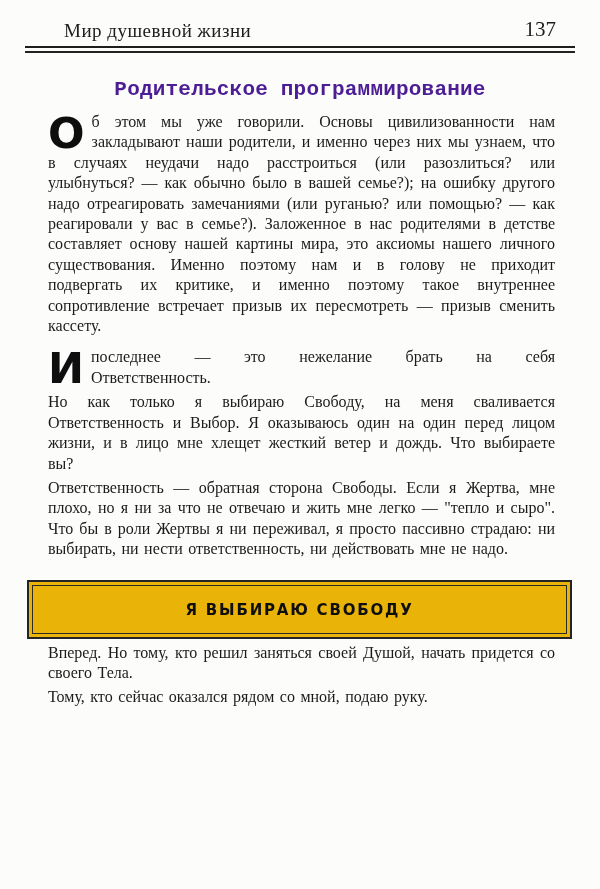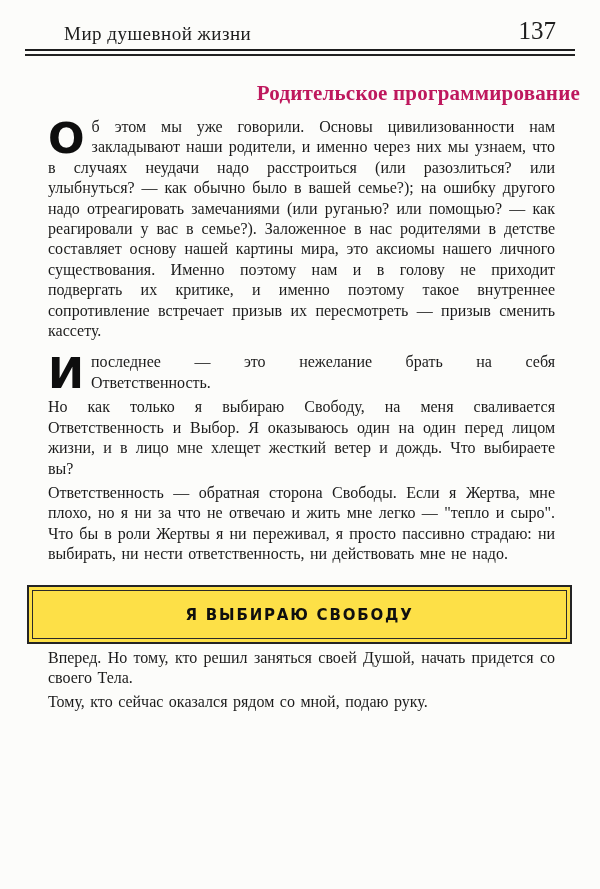--- a/index.html
+++ b/index.html
@@ -18,33 +18,33 @@
   
   .header {
     display: flex;
     justify-content: space-between;
     align-items: flex-end;
     padding: 17px 44px 0 64px;
     font-size: 19px;
     color: #1d1d1d;
   }
   .running-title { letter-spacing: 0.5px; }
-  .page-number { font-size: 25px; }
+  .page-number { font-size: 21px; }
   .header-rule {
     margin: 4px 25px 0 25px;
     height: 3px;
     border-top: 2.5px solid #1d1d1d;
     border-bottom: 2px solid #222;
   }
   
   .heading {
-    font-family: Liberation Serif, serif;
+    font-family: Liberation Mono, monospace;
     font-weight: bold;
-    text-align: right;
-    color: #be185d;
+    text-align: center;
+    color: #4c1d95;
     letter-spacing: 0.2px;
   }
   .h-parental { font-size: 21px; margin: 25px 20px 0 20px; }
   .h-freedom  { font-size: 21px; margin: 13px 20px 0 20px; }
   
   .body-text {
     margin: 0 45px 0 48px;
     font-size: 16px;
     line-height: 20.4px;
     text-align: justify;
@@ -67,21 +67,21 @@
     display: block;
     text-align: justify;
     text-align-last: justify;
   }
   .plain-line { display: block; }
   
   .slogan-box {
     margin: 20px 28px 0 27px;
     border: 2.5px solid #242424;
     padding: 3px;
-    background: #fde047;
+    background: #eab308;
   }
   .slogan-inner {
     border: 1.5px solid #2a2a2a;
     padding: 15px 8px 14px 8px;
     text-align: center;
   }
   .slogan-text {
     font-family: "DejaVu Sans", sans-serif;
     font-weight: bold;
     font-size: 15px;

